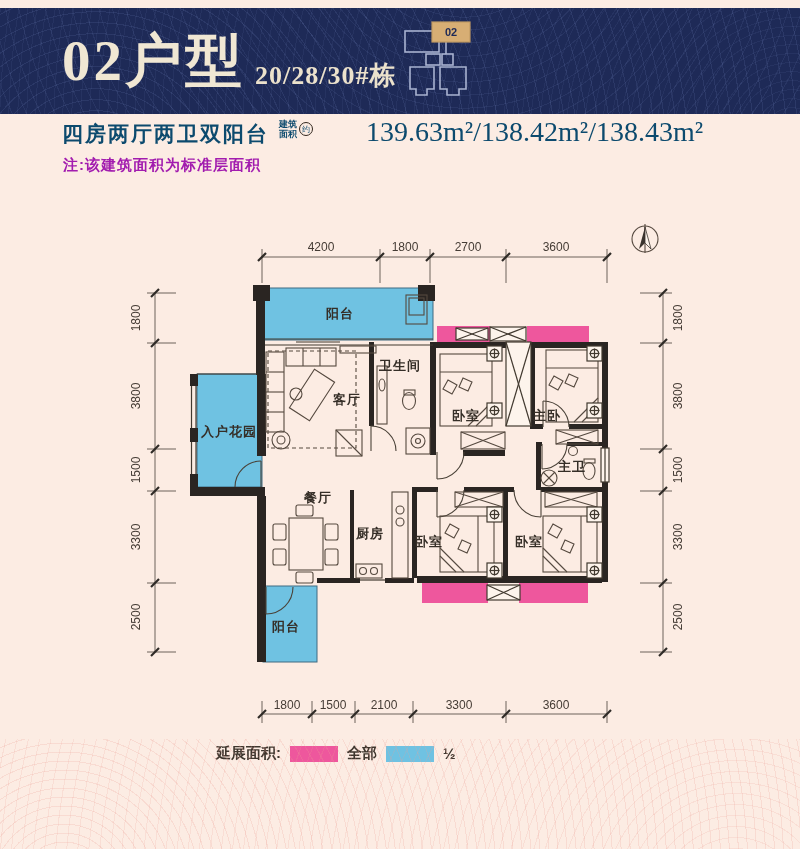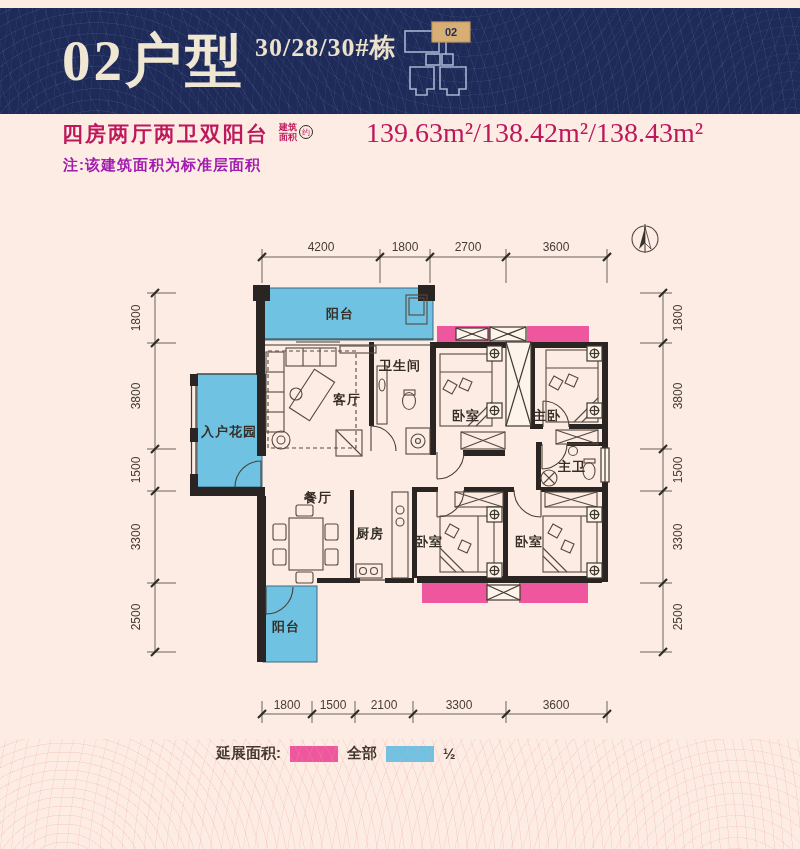--- a/index.html
+++ b/index.html
@@ -7,28 +7,28 @@
         font-family:"Liberation Sans",sans-serif;}
   .page::after{content:"";position:absolute;left:0;right:0;bottom:0;height:110px;pointer-events:none;
         background:repeating-radial-gradient(circle at 8% 135%, rgba(236,158,148,.22) 0 1px, transparent 1px 9px),
                    repeating-radial-gradient(circle at 92% 150%, rgba(236,158,148,.18) 0 1px, transparent 1px 11px);}
   
   .banner{position:absolute;left:0;top:8px;width:800px;height:106px;background:#1e2a57;}
   .banner::before{content:"";position:absolute;inset:0;
         background:repeating-radial-gradient(circle at 12% 170%, rgba(132,152,212,.13) 0 1px, transparent 1px 11px),
                    repeating-radial-gradient(circle at 58% -90%, rgba(132,152,212,.10) 0 1px, transparent 1px 13px),
                    repeating-radial-gradient(circle at 99% 120%, rgba(132,152,212,.08) 0 1px, transparent 1px 9px);}
-  .banner-inner{position:relative;display:flex;align-items:flex-start;padding:22px 8px 0 62px;}
+  .banner-inner{position:relative;display:flex;align-items:flex-end;padding:22px 8px 0 62px;}
   .banner-title{font-family:"Liberation Serif",serif;font-weight:bold;font-size:57px;line-height:1.1;
         color:#f0e7d3;letter-spacing:3px;}
   .banner-subtitle{font-family:"Liberation Serif",serif;font-weight:bold;font-size:26px;color:#ece2cc;
         margin-left:10px;letter-spacing:1px;}
   .locator{position:absolute;left:402px;top:8px;}
   
-  .info-row{position:absolute;left:62px;top:119px;display:flex;align-items:center;color:#be185d;}
+  .info-row{position:absolute;left:62px;top:119px;display:flex;align-items:flex-start;color:#0c4a6e;}
   .layout-title{font-size:21px;font-weight:bold;letter-spacing:2px;line-height:1.4;}
   .area-prefix{display:flex;align-items:center;gap:2px;margin:0 20px 3px 10px;}
   .area-prefix-lines{display:flex;flex-direction:column;font-size:9px;line-height:1.15;font-weight:bold;}
   .area-circle{width:12px;height:12px;border:1px solid #33281f;border-radius:50%;font-size:8px;
         display:flex;align-items:center;justify-content:center;}
   .areas{font-family:"Liberation Serif",serif;font-weight:normal;font-size:28px;line-height:.95;letter-spacing:0;margin-left:33px;}
   .note{position:absolute;left:63px;top:156px;font-size:15px;font-weight:bold;color:#a21caf;letter-spacing:1px;}
   
   .legend{position:absolute;left:216px;top:744px;display:flex;align-items:center;gap:9px;
         font-size:15px;font-weight:bold;color:#3f362e;}
@@ -53,21 +53,21 @@
   .loc-txt{font-family:"Liberation Sans",sans-serif;font-size:11px;font-weight:bold;fill:#1e2a57;text-anchor:middle;}
 </style>
 </head>
 <body>
 
 <div class="page">
 
   <div class="banner">
     <div class="banner-inner">
       <div class="banner-title">02户型</div>
-      <div class="banner-subtitle">30/28/30#栋</div>
+      <div class="banner-subtitle">20/28/30#栋</div>
     </div>
     <svg class="locator" width="72" height="84" viewBox="0 0 72 84">
       <g fill="none" stroke="#a8b2d0" stroke-width="1.6">
         <rect x="3" y="15" width="34" height="21"></rect>
         <line x1="44" y1="26" x2="44" y2="38"></line>
         <rect x="24" y="38" width="14" height="11"></rect>
         <rect x="40" y="38" width="11" height="11"></rect>
         <path d="M8 51 h24 v22 h-7 v6 h-11 v-6 h-6 z"></path>
         <path d="M38 51 h26 v22 h-7 v6 h-12 v-6 h-7 z"></path>
       </g>

